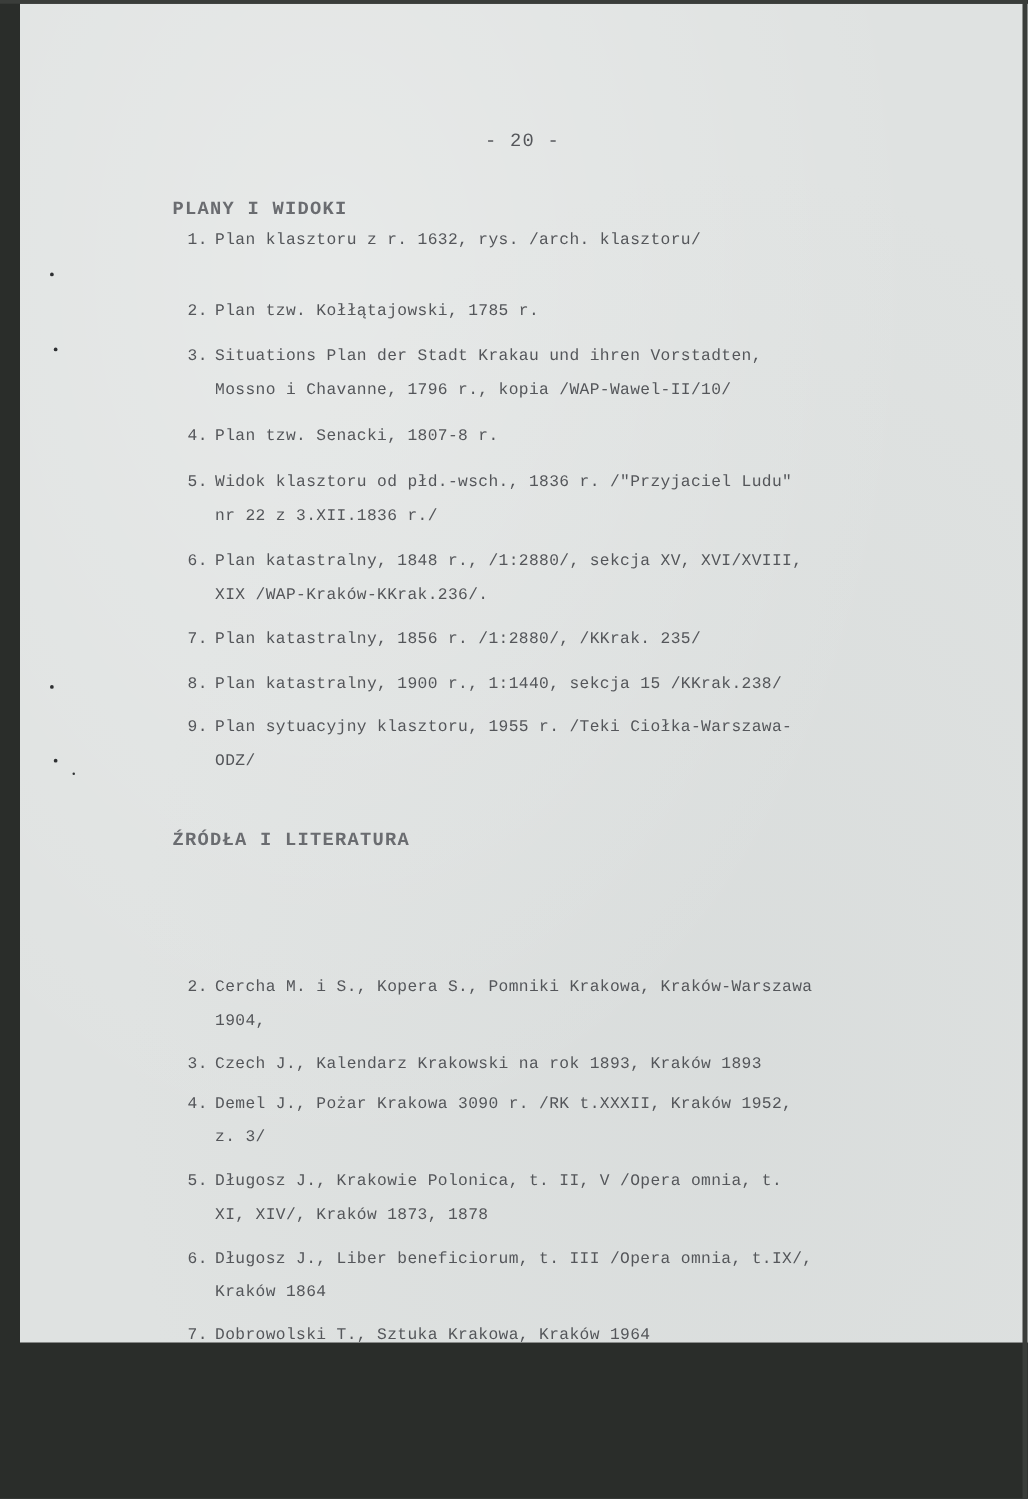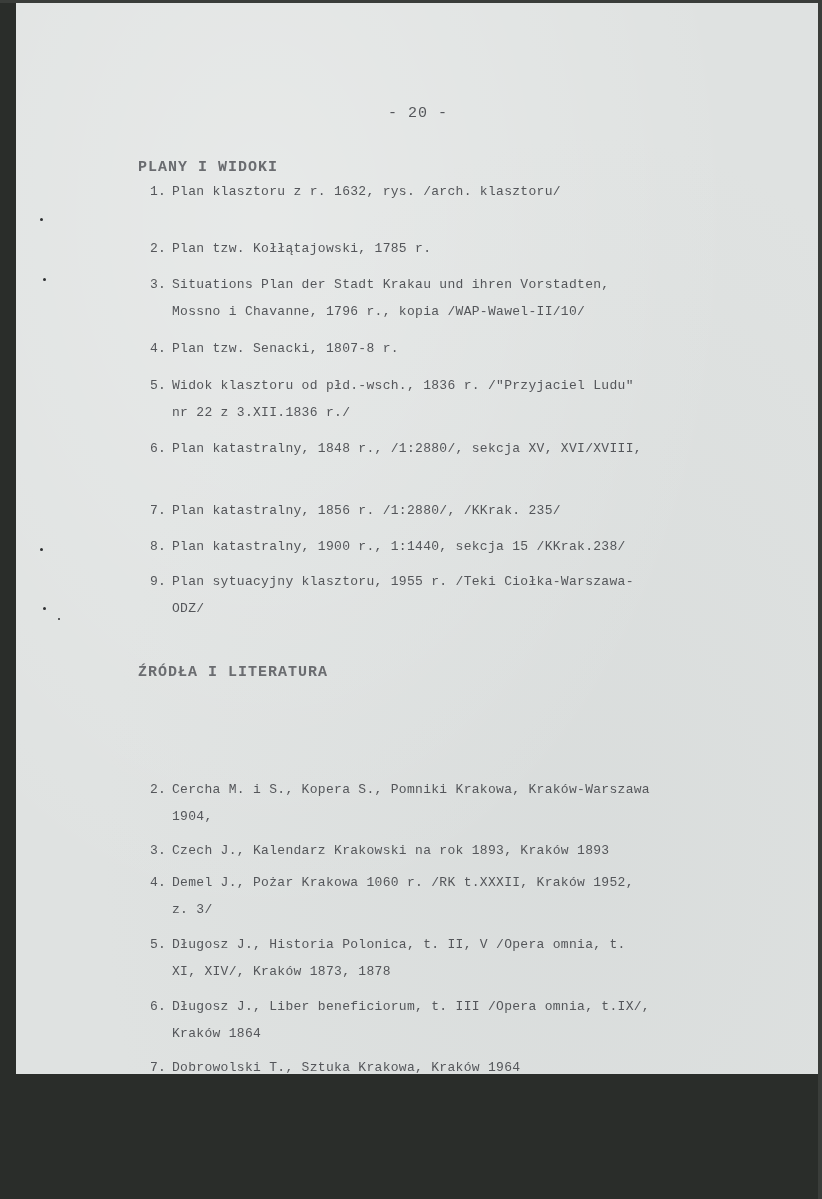--- a/index.html
+++ b/index.html
@@ -76,31 +76,31 @@
 <div class="page">
   <div class="page-number">- 20 -</div>
 
   <div class="section-heading" style="top:156px">PLANY I WIDOKI</div>
 
   <div class="entry" style="top:175px"><span class="num">1.</span><span>Plan klasztoru z r. 1632, rys. /arch. klasztoru/</span></div>
   <div class="entry" style="top:232px"><span class="num">2.</span><span>Plan tzw. Kołłątajowski, 1785 r.</span></div>
   <div class="entry" style="top:268px"><span class="num">3.</span><span>Situations Plan der Stadt Krakau und ihren Vorstadten,</span><span class="cont">Mossno i Chavanne, 1796 r., kopia /WAP-Wawel-II/10/</span></div>
   <div class="entry" style="top:332px"><span class="num">4.</span><span>Plan tzw. Senacki, 1807-8 r.</span></div>
   <div class="entry" style="top:369px"><span class="num">5.</span><span>Widok klasztoru od płd.-wsch., 1836 r. /"Przyjaciel Ludu"</span><span class="cont">nr 22 z 3.XII.1836 r./</span></div>
-  <div class="entry" style="top:432px"><span class="num">6.</span><span>Plan katastralny, 1848 r., /1:2880/, sekcja XV, XVI/XVIII,</span></div>
+  <div class="entry" style="top:432px"><span class="num">6.</span><span>Plan katastralny, 1848 r., /1:2880/, sekcja XV, XVI/XVIII,</span><span class="cont">XIX /WAP-Kraków-KKrak.236/.</span></div>
   <div class="entry" style="top:494px"><span class="num">7.</span><span>Plan katastralny, 1856 r. /1:2880/, /KKrak. 235/</span></div>
   <div class="entry" style="top:530px"><span class="num">8.</span><span>Plan katastralny, 1900 r., 1:1440, sekcja 15 /KKrak.238/</span></div>
   <div class="entry" style="top:565px"><span class="num">9.</span><span>Plan sytuacyjny klasztoru, 1955 r. /Teki Ciołka-Warszawa-</span><span class="cont">ODZ/</span></div>
 
   <div class="section-heading" style="top:661px">ŹRÓDŁA I LITERATURA</div>
 
   <div class="entry" style="top:773px"><span class="num">2.</span><span>Cercha M. i S., Kopera S., Pomniki Krakowa, Kraków-Warszawa</span><span class="cont">1904,</span></div>
   <div class="entry" style="top:834px"><span class="num">3.</span><span>Czech J., Kalendarz Krakowski na rok 1893, Kraków 1893</span></div>
-  <div class="entry" style="top:866px"><span class="num">4.</span><span>Demel J., Pożar Krakowa 1060 r. /RK t.XXXII, Kraków 1952,</span><span class="cont">z. 3/</span></div>
-  <div class="entry" style="top:928px"><span class="num">5.</span><span>Długosz J., Historia Polonica, t. II, V /Opera omnia, t.</span><span class="cont">XI, XIV/, Kraków 1873, 1878</span></div>
+  <div class="entry" style="top:866px"><span class="num">4.</span><span>Demel J., Pożar Krakowa 3090 r. /RK t.XXXII, Kraków 1952,</span><span class="cont">z. 3/</span></div>
+  <div class="entry" style="top:928px"><span class="num">5.</span><span>Długosz J., Krakowie Polonica, t. II, V /Opera omnia, t.</span><span class="cont">XI, XIV/, Kraków 1873, 1878</span></div>
   <div class="entry" style="top:990px"><span class="num">6.</span><span>Długosz J., Liber beneficiorum, t. III /Opera omnia, t.IX/,</span><span class="cont">Kraków 1864</span></div>
   <div class="entry" style="top:1051px"><span class="num">7.</span><span>Dobrowolski T., Sztuka Krakowa, Kraków 1964</span></div>
 
   <span class="speck" style="left:24px;top:215px"></span>
   <span class="speck" style="left:27px;top:275px"></span>
   <span class="speck" style="left:24px;top:545px"></span>
   <span class="speck" style="left:27px;top:604px"></span>
   <span class="speck" style="left:42px;top:615px;width:2px;height:2px;"></span>
 </div>
 <div class="top-edge"></div>

